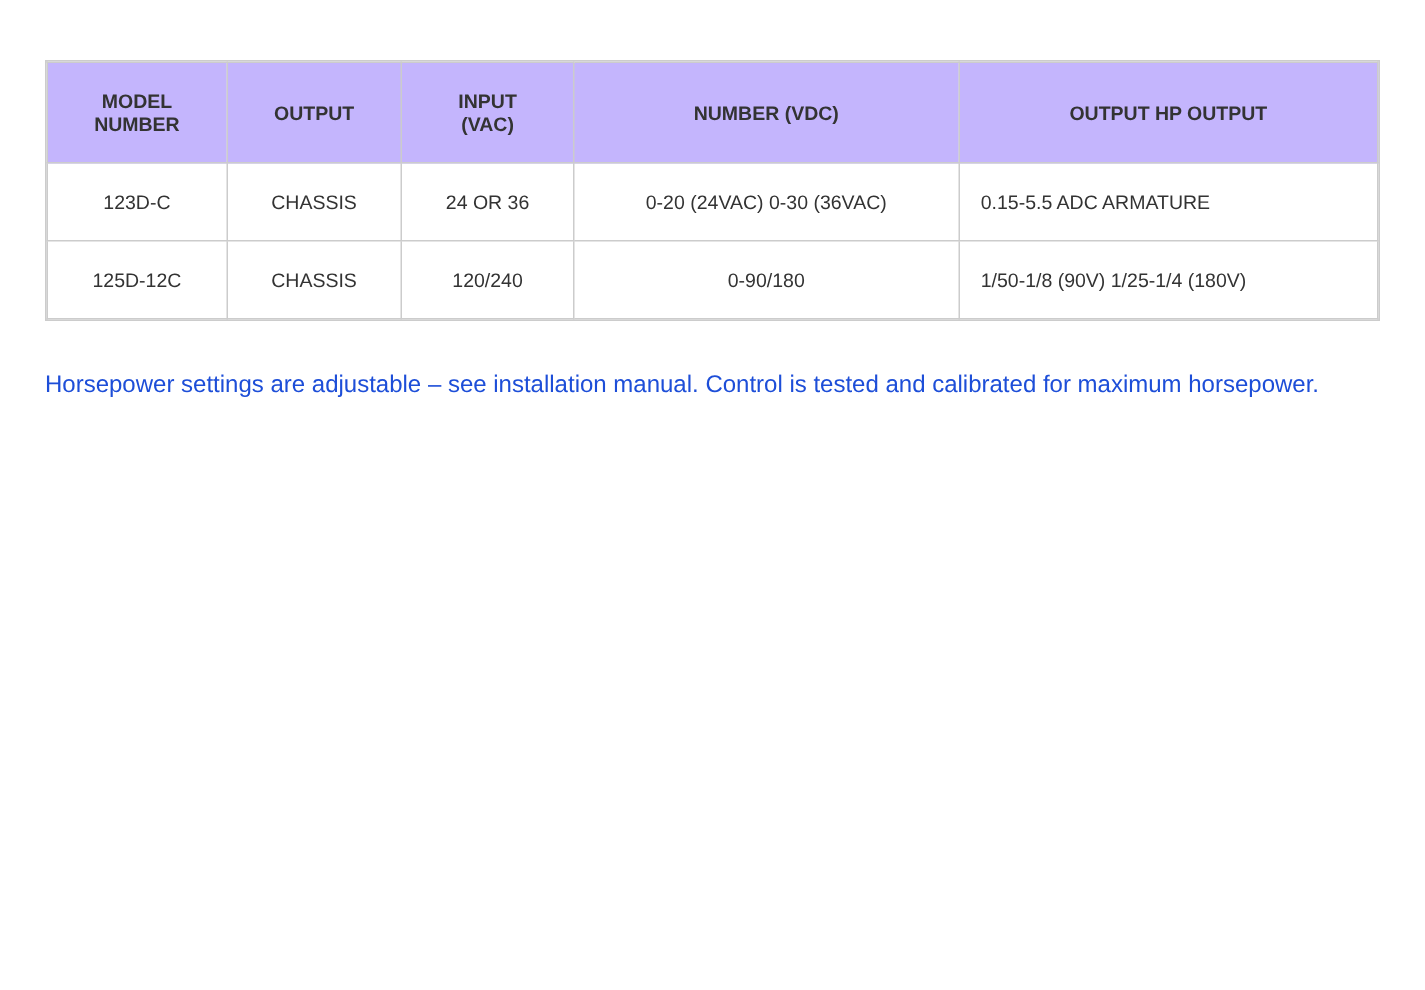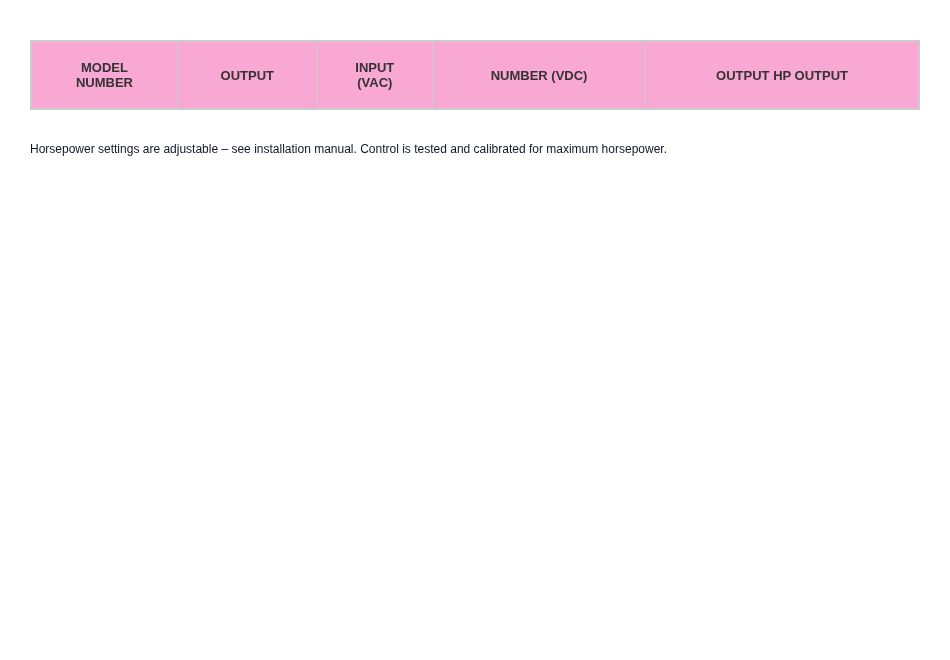--- a/index.html
+++ b/index.html
@@ -24,21 +24,21 @@
       width: 100%;
       margin-bottom: 30px;
     }
 
     table {
       width: 100%;
       border-collapse: collapse;
     }
 
     th {
-      background-color: #f9a8d4;
+      background-color: #c4b5fd;
       text-align: center;
       padding: 18px 14px;
       font-weight: bold;
       font-size: 13px;
       border: 1px solid #cccccc;
       vertical-align: middle;
     }
 
     td {
       text-align: center;
@@ -46,40 +46,54 @@
       font-size: 13px;
       border: 1px solid #cccccc;
       vertical-align: middle;
     }
 
     td.left-align {
       text-align: left;
     }
 
     .footer-text {
-      font-size: 12px;
-      color: #0f172a;
+      font-size: 16px;
+      color: #1d4ed8;
       line-height: 1.6;
       max-width: 860px;
     }
   </style>
 </head>
 <body>
 
 <div>
   <div class="table-container">
     <table>
       <thead>
         <tr>
           <th>MODEL<br>NUMBER</th>
           <th>OUTPUT</th>
           <th>INPUT<br>(VAC)</th>
           <th>NUMBER (VDC)</th>
           <th>OUTPUT HP OUTPUT</th>
         </tr>
       </thead>
       <tbody>
+        <tr>
+          <td>123D-C</td>
+          <td>CHASSIS</td>
+          <td>24 OR 36</td>
+          <td>0-20 (24VAC) 0-30 (36VAC)</td>
+          <td class="left-align">0.15-5.5 ADC ARMATURE</td>
+        </tr>
+        <tr>
+          <td>125D-12C</td>
+          <td>CHASSIS</td>
+          <td>120/240</td>
+          <td>0-90/180</td>
+          <td class="left-align">1/50-1/8 (90V) 1/25-1/4 (180V)</td>
+        </tr>
       </tbody>
     </table>
   </div>
 
   <p class="footer-text">Horsepower settings are adjustable – see installation manual. Control is tested and calibrated for maximum horsepower.</p>
 </div>
 
 </body></html>

